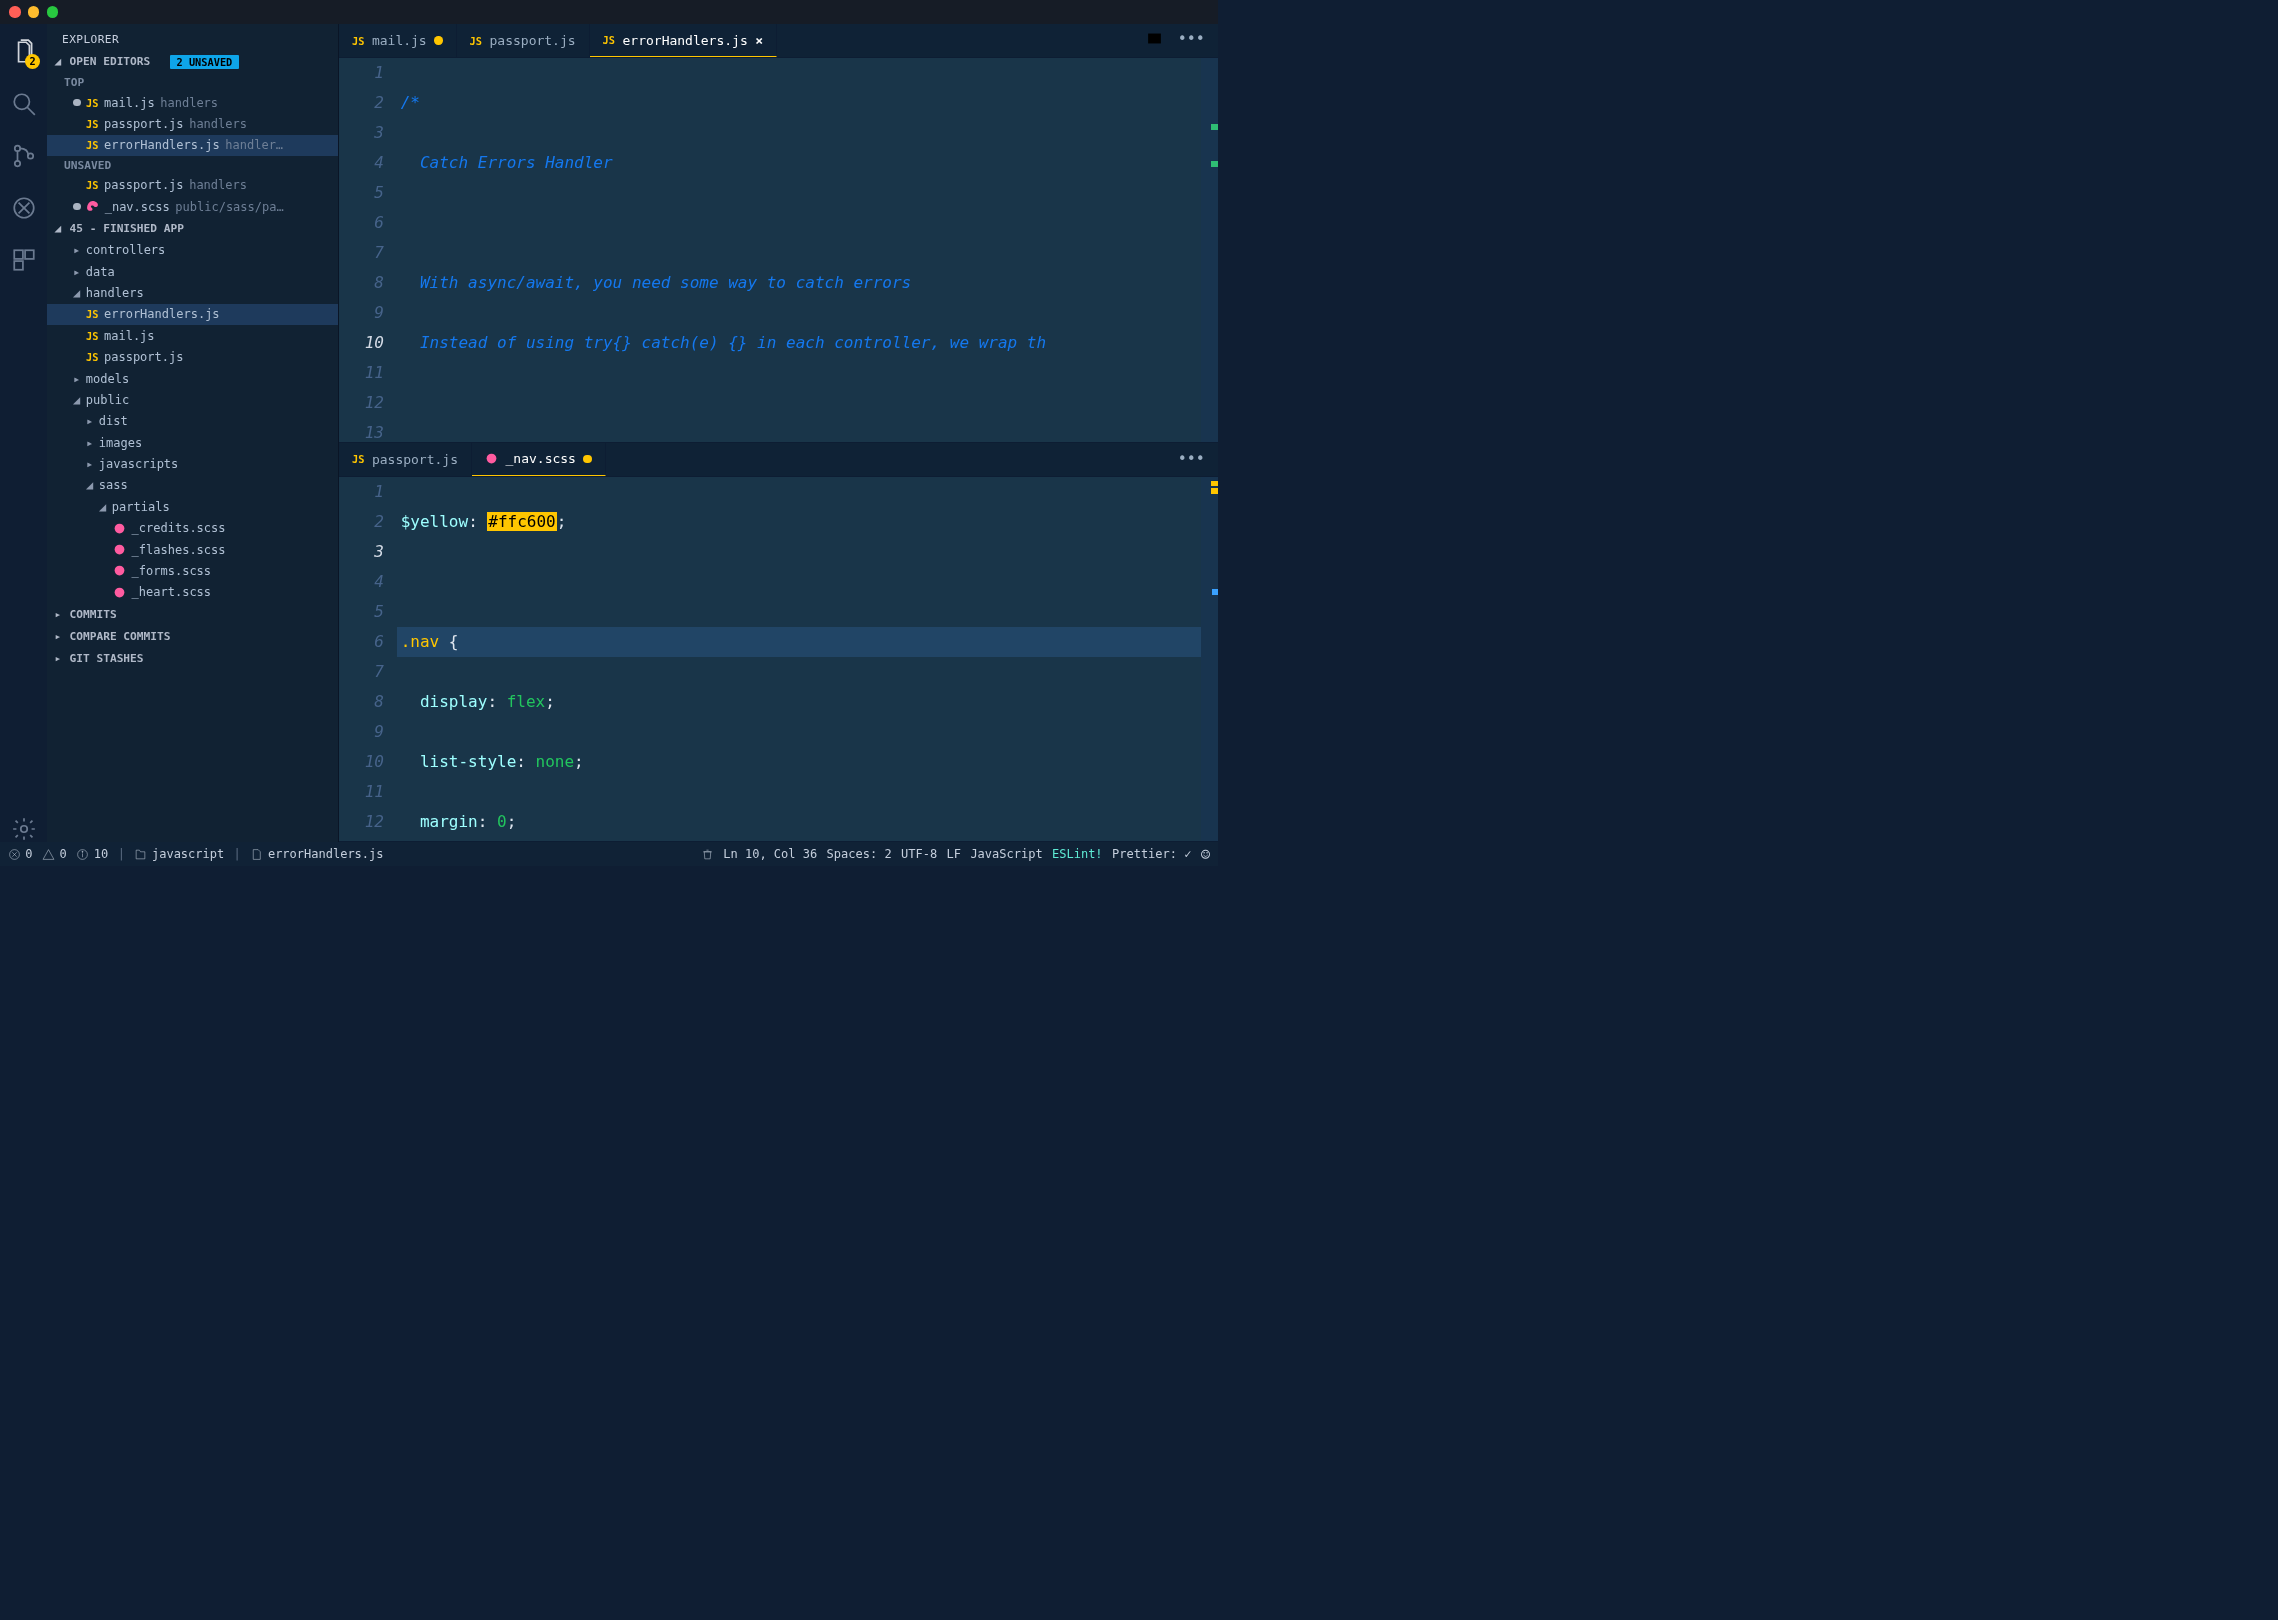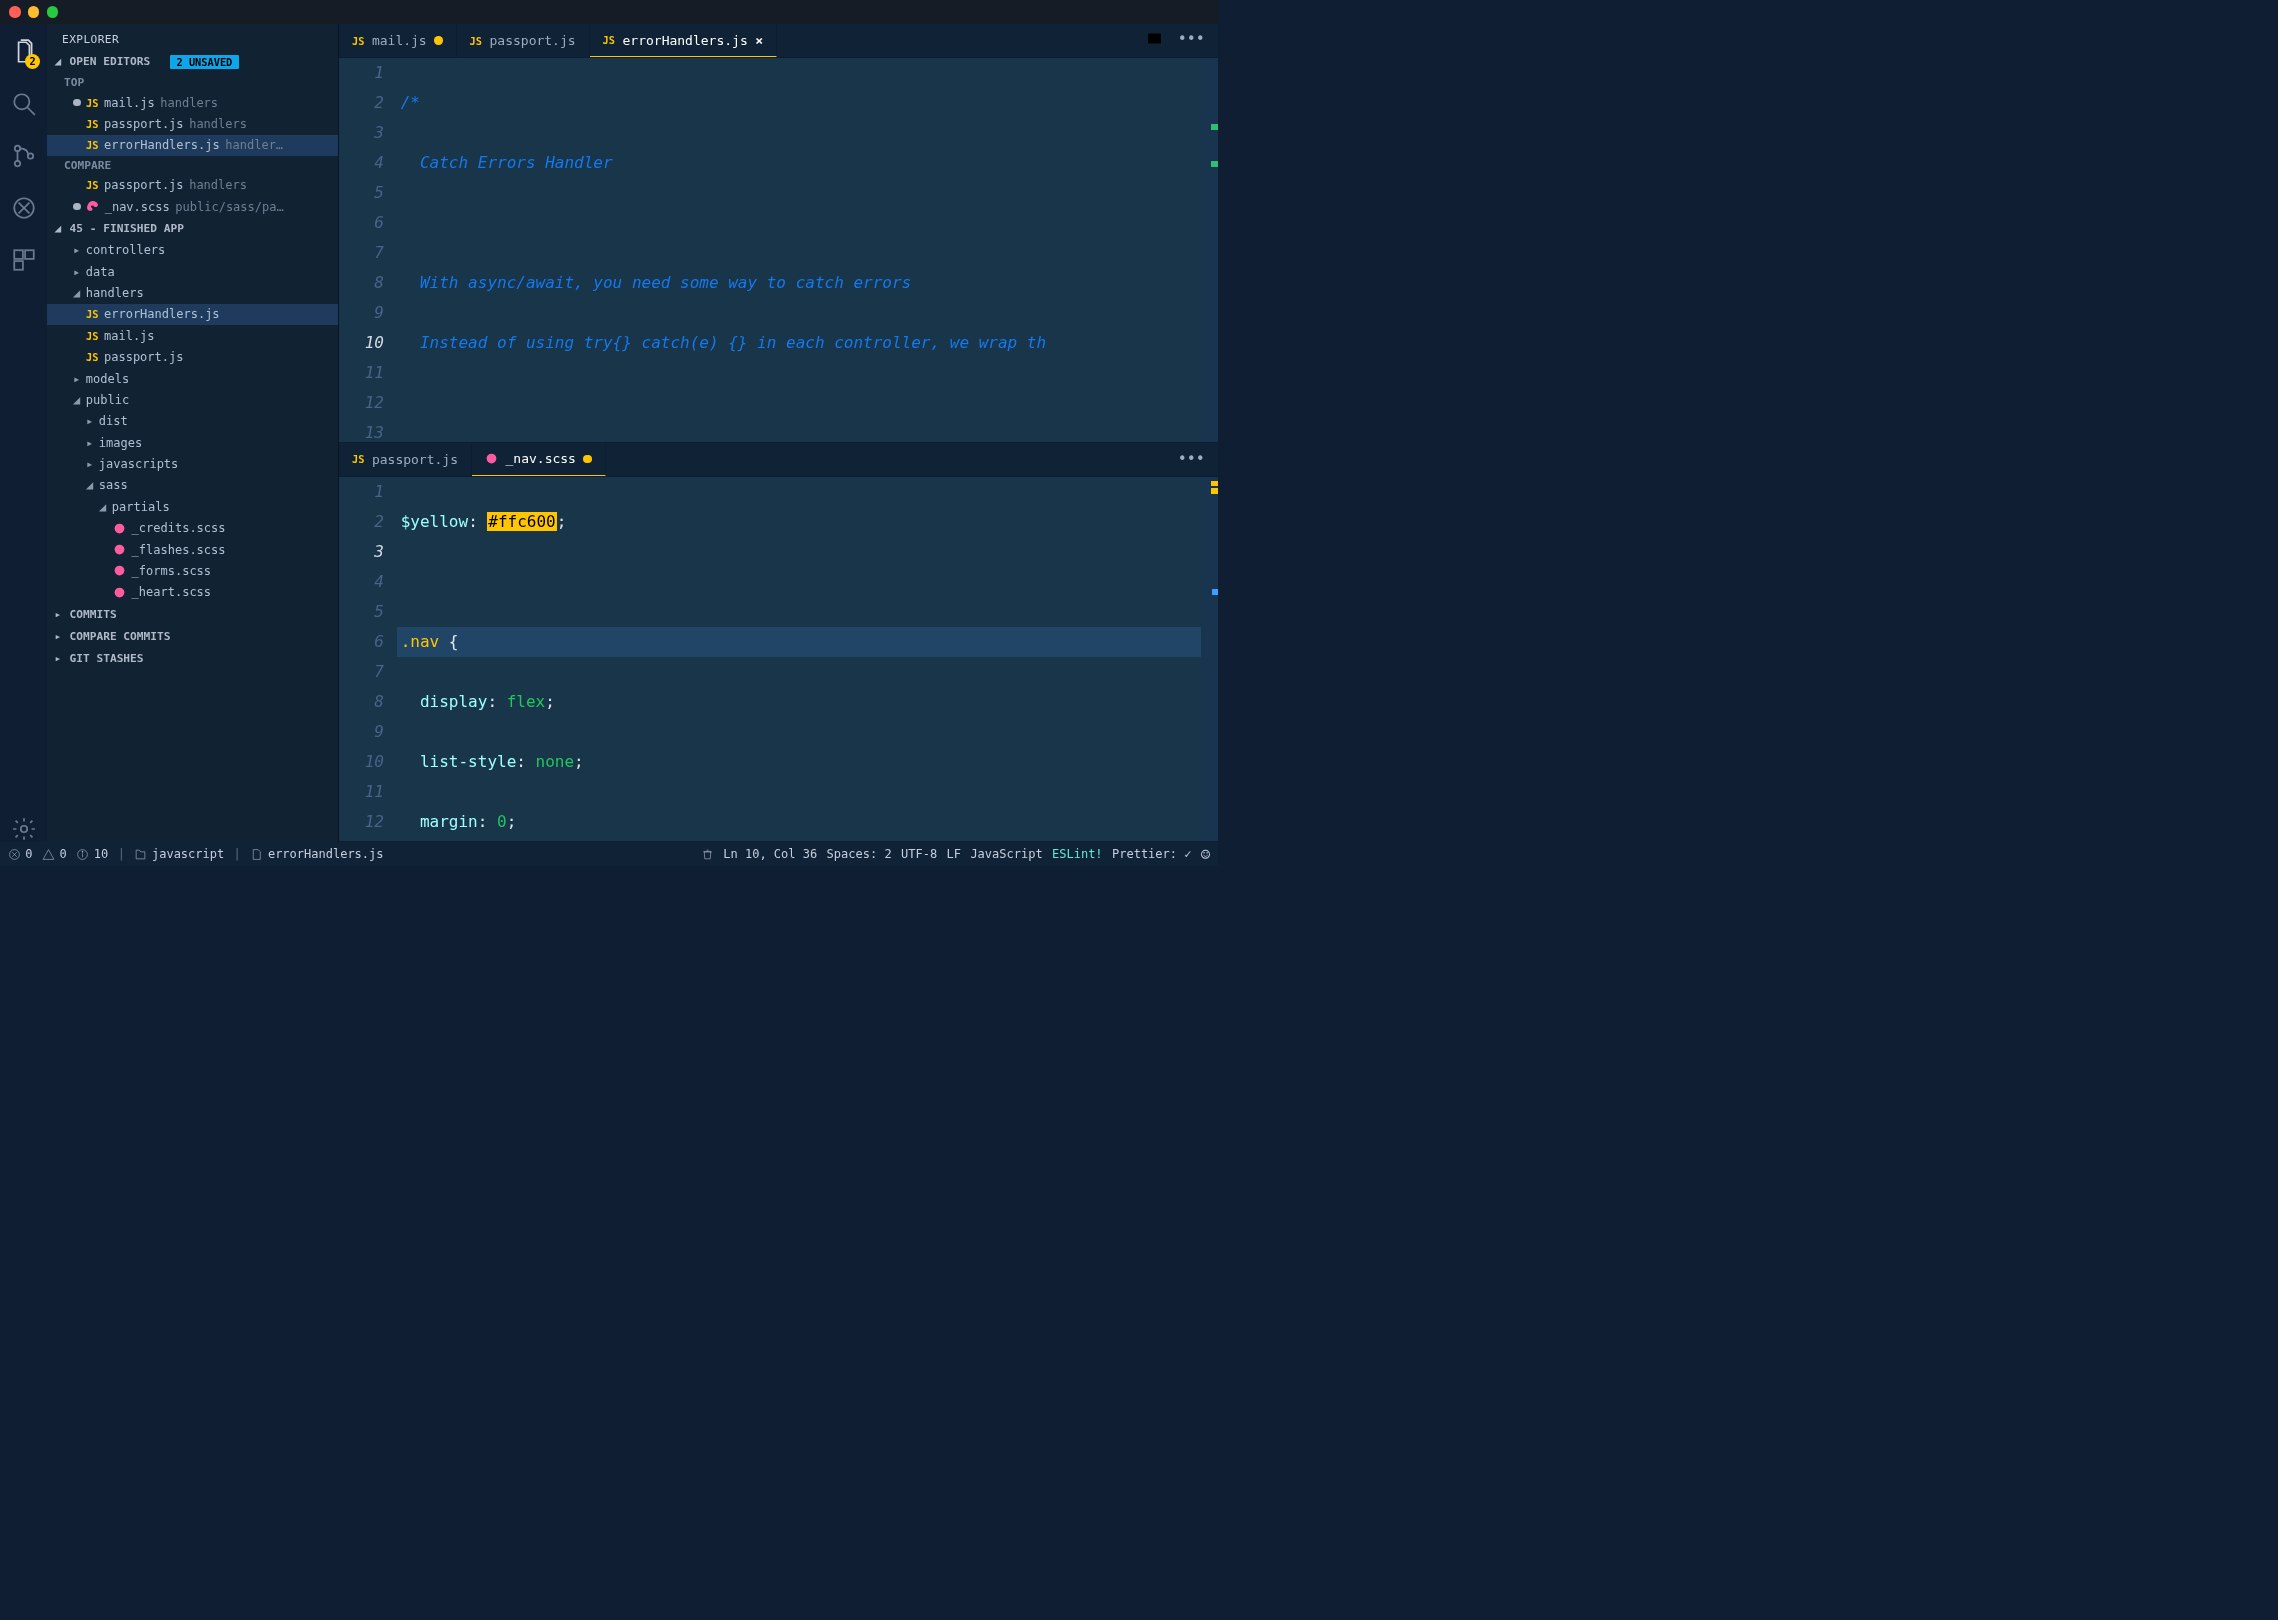--- a/index.html
+++ b/index.html
@@ -244,21 +244,21 @@
       <span>passport.js</span>
       <span class="dim">handlers</span>
     </div>
     <div class="tree-item indent-1 hl">
       <span class="bullet"></span>
       <span class="js-badge">JS</span>
       <span>errorHandlers.js</span>
       <span class="dim">handler…</span>
     </div>
 
-    <div class="tree-label">COMPARE</div>
+    <div class="tree-label">UNSAVED</div>
     <div class="tree-item indent-1">
       <span class="bullet"></span>
       <span class="js-badge">JS</span>
       <span>passport.js</span>
       <span class="dim">handlers</span>
     </div>
     <div class="tree-item indent-1">
       <span class="dot"></span>
       <span class="scss-badge">
           <svg class="ico-s" viewBox="0 0 24 24" fill="#ff5ba0">

